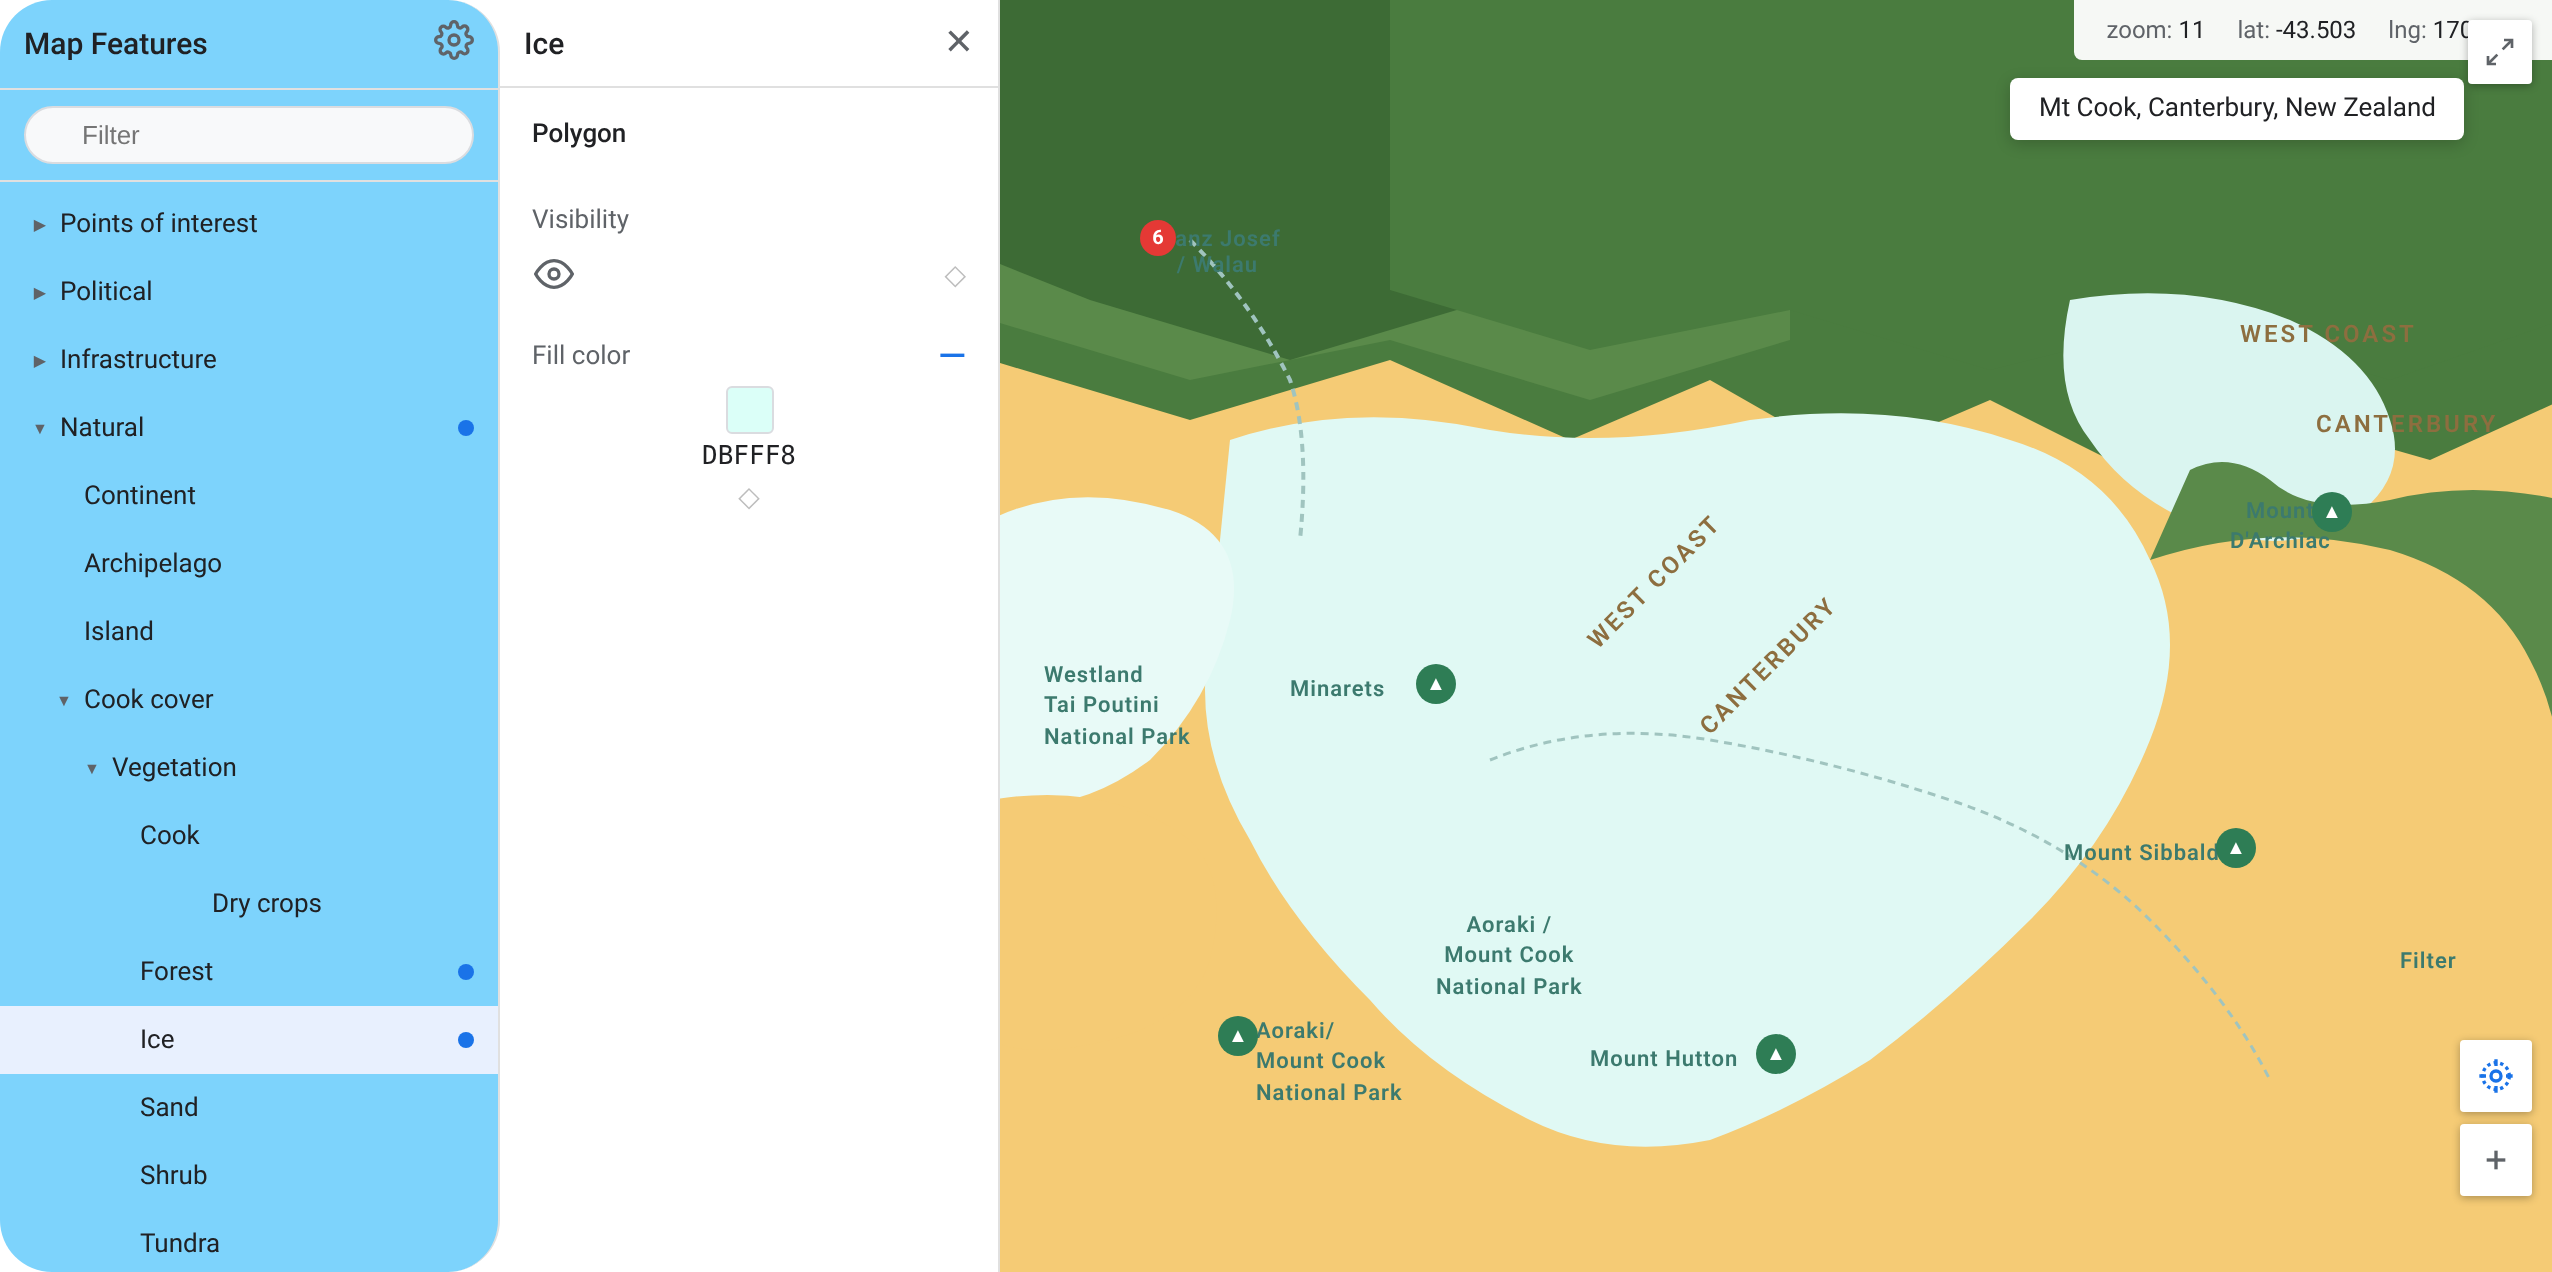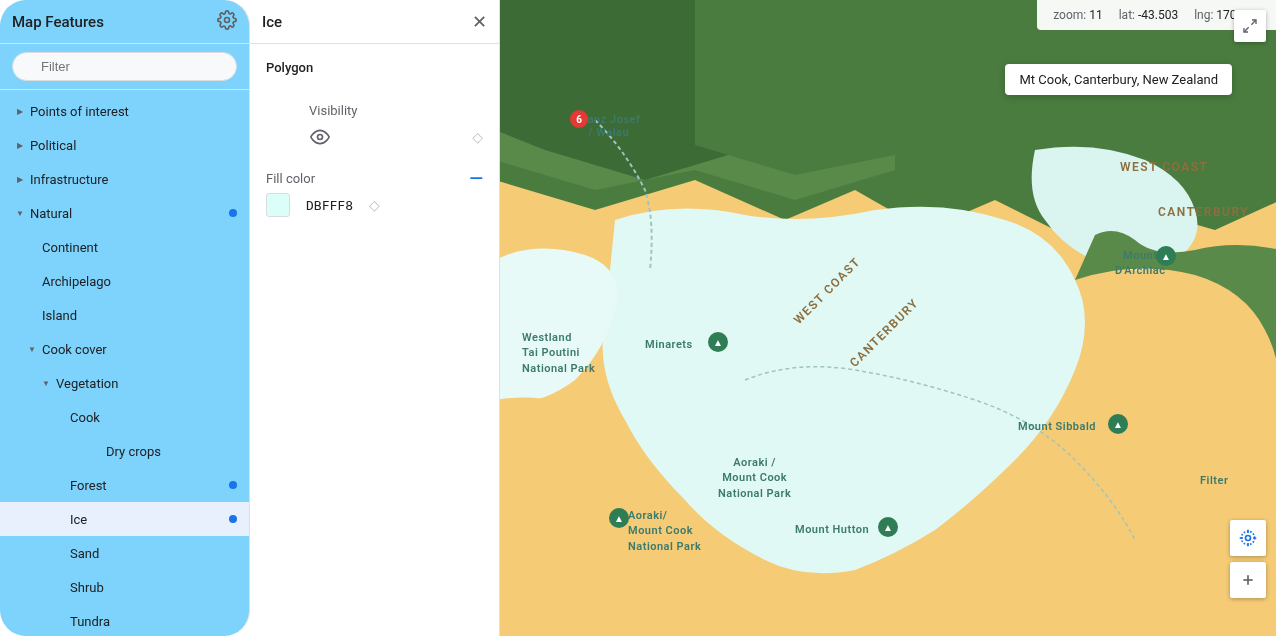--- a/index.html
+++ b/index.html
@@ -133,21 +133,20 @@
       font-size: 13px;
       font-weight: 500;
       color: #202124;
       margin-bottom: 8px;
     }
     .row-prop {
       display: flex;
       align-items: center;
       justify-content: space-between;
       padding: 4px 0;
-      margin-left: 43px;
     }
     .row-prop-label {
       font-size: 13px;
       color: #5f6368;
     }
     .visibility-icon {
       width: 22px; height: 22px;
       color: #5f6368;
       display: flex; align-items: center; justify-content: center;
       cursor: pointer;
@@ -169,22 +168,23 @@
     }
     .color-minus {
       color: #1a73e8;
       font-size: 18px;
       font-weight: 500;
       cursor: pointer;
     }
     .color-swatch-row {
       display: flex;
       align-items: center;
-      gap: 16px;
+      gap: 4px;
       margin-top: 4px;
+      flex-direction: column;
     }
     .color-swatch {
       width: 24px; height: 24px;
       border-radius: 3px;
       border: 1px solid #dadce0;
     }
     .color-hex {
       font-size: 13px;
       color: #202124;
       font-family: monospace;
@@ -206,21 +206,21 @@
       color: #202124;
       display: flex;
       gap: 16px;
       z-index: 10;
       border-bottom-left-radius: 4px;
     }
     .map-topbar span { font-weight: 400; }
     .map-topbar .key { color: #5f6368; }
     .map-tooltip {
       position: absolute;
-      top: 64px;
+      top: 39px;
       right: 44px;
       background: #fff;
       padding: 8px 14px;
       border-radius: 4px;
       box-shadow: 0 2px 8px rgba(0,0,0,0.2);
       font-size: 13px;
       font-weight: 400;
       color: #202124;
       z-index: 10;
     }
@@ -512,21 +512,21 @@
   <div class="map-label" style="top:455px;left:218px;font-size:11px;text-align:center;line-height:1.4;">Aoraki /<br>Mount Cook<br>National Park</div>
 
   <div class="map-marker" style="top:508px;left:109px;">▲</div>
 
   <div class="map-label" style="top:508px;left:128px;font-size:11px;text-align:left;line-height:1.4;">Aoraki/<br>Mount Cook<br>National Park</div>
 
   <div class="map-label" style="top:523px;left:295px;text-align:center;">Mount Hutton</div>
 
   <div class="map-marker" style="top:517px;left:378px;">▲</div>
 
-  <div class="map-label" style="top:420px;left:518px;">Mount Sibbald</div>
+  <div class="map-label" style="top:420px;left:532px;">Mount Sibbald</div>
 
   <div class="map-marker" style="top:414px;left:608px;">▲</div>
 
   <div class="map-label" style="top:474px;left:700px;">Filter</div>
 
   <div class="map-label" style="top:248px;left:615px;text-align:center;line-height:1.4;">Mount<br>D'Archiac</div>
 
   <div class="map-marker" style="top:246px;left:656px;">▲</div>
 
   <div class="map-region-label" style="top:160px;left:620px;">WEST COAST</div>

